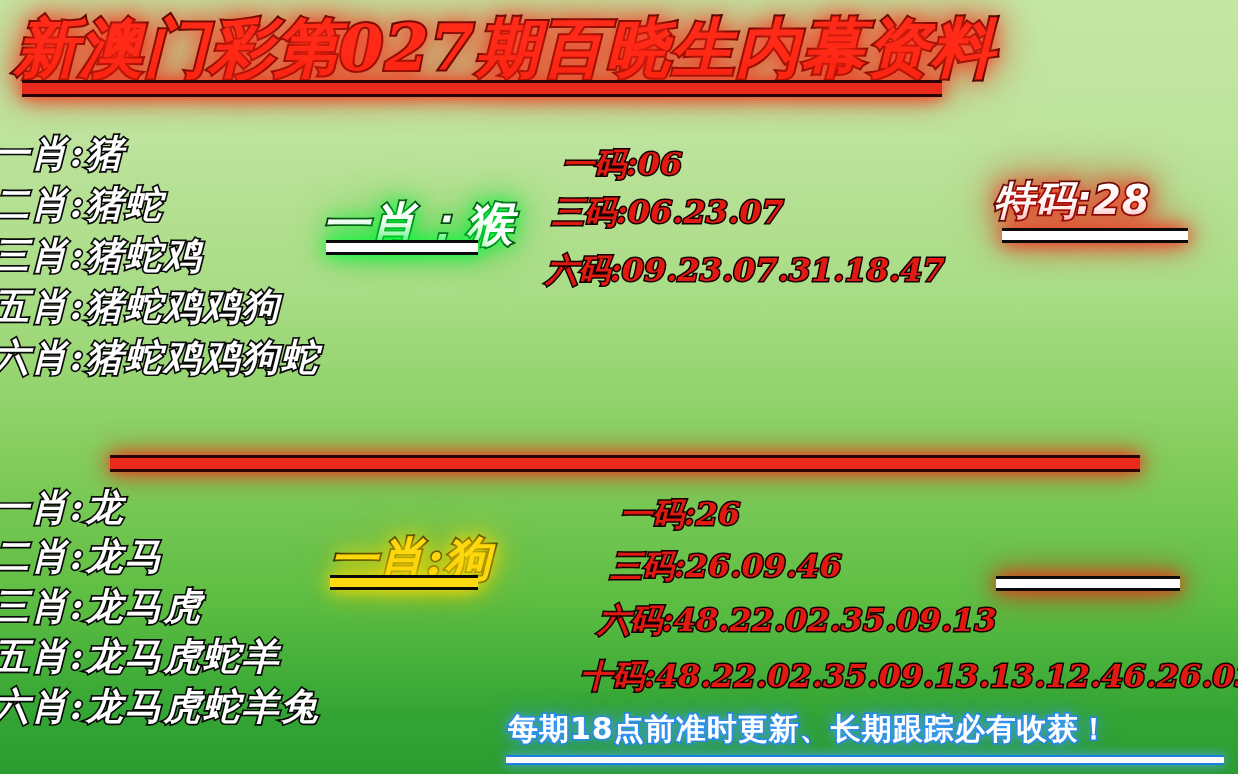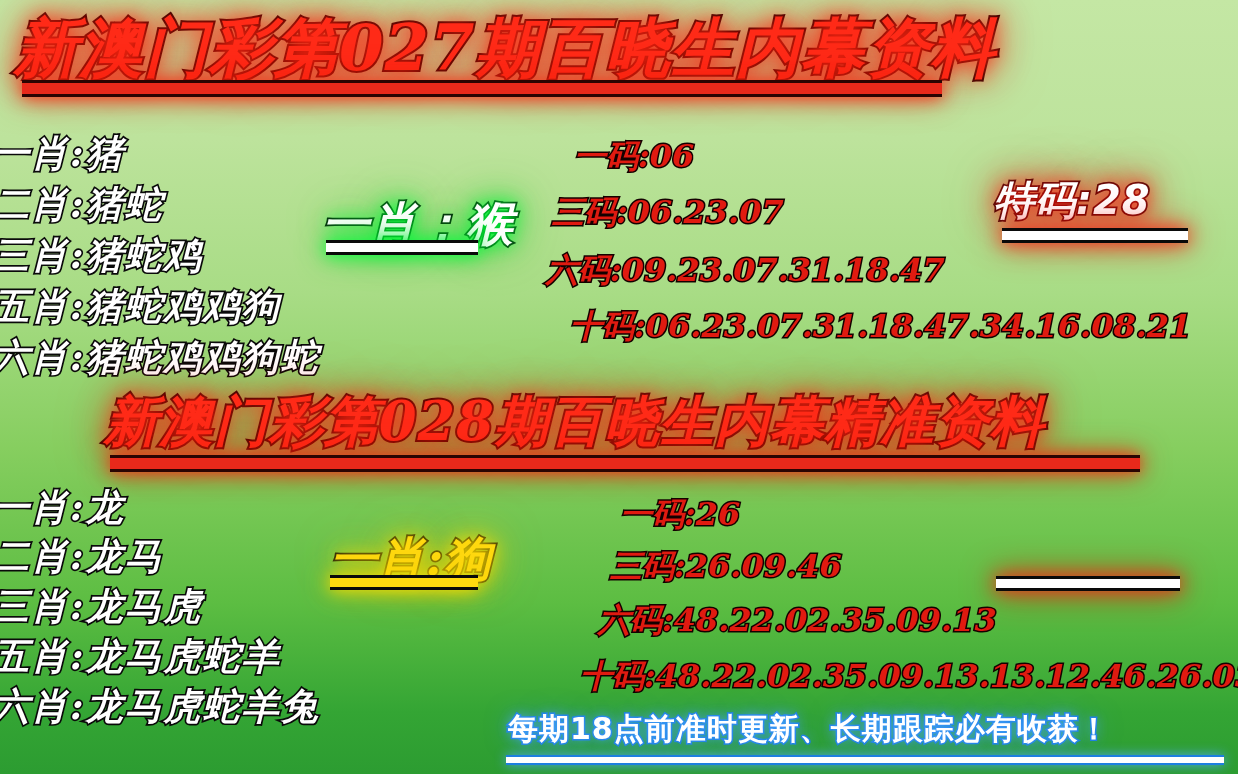--- a/index.html
+++ b/index.html
@@ -189,29 +189,27 @@
 
   <div class="abs zodiac list-1" style="left:-8px; top:135px;">一肖:猪</div>
   <div class="abs zodiac list-1" style="left:-8px; top:186px;">二肖:猪蛇</div>
   <div class="abs zodiac list-1" style="left:-8px; top:237px;">三肖:猪蛇鸡</div>
   <div class="abs zodiac list-1" style="left:-8px; top:288px;">五肖:猪蛇鸡鸡狗</div>
   <div class="abs zodiac list-1" style="left:-8px; top:339px;">六肖:猪蛇鸡鸡狗蛇</div>
 
   <div class="abs pick pick-white" style="left:322px; top:200px;">一肖：猴</div>
   <div class="pick-rule pick-rule-white" style="left:326px; top:240px; width:152px;"></div>
 
-  <div class="abs code code-s1" style="left:562px; top:140px;margin-left:12px;">一码:06</div>
+  <div class="abs code code-s1" style="left:562px; top:148px;">一码:06</div>
   <div class="abs code code-s1" style="left:552px; top:196px;">三码:06.23.07</div>
   <div class="abs code code-s1" style="left:546px; top:254px;">六码:09.23.07.31.18.47</div>
-  <div class="abs code code-s1" style="left:570px; top:310px;">十码:06.23.07.31.18.47.34.16.08.21</div>
 
   <div class="abs special" style="left:994px; top:180px;">特码:28</div>
   <div class="special-rule" style="left:1002px; top:228px; width:186px;"></div>
 
-  <div class="abs banner banner-2">新澳门彩第028期百晓生内幕精准资料</div>
   <div class="banner-rule rule-2"></div>
 
   <div class="abs zodiac list-2" style="left:-8px; top:489px;">一肖:龙</div>
   <div class="abs zodiac list-2" style="left:-8px; top:538px;">二肖:龙马</div>
   <div class="abs zodiac list-2" style="left:-8px; top:588px;">三肖:龙马虎</div>
   <div class="abs zodiac list-2" style="left:-8px; top:638px;">五肖:龙马虎蛇羊</div>
   <div class="abs zodiac list-2" style="left:-8px; top:688px;">六肖:龙马虎蛇羊兔</div>
 
   <div class="abs pick pick-gold" style="left:330px; top:535px;">一肖:狗</div>
   <div class="pick-rule pick-rule-gold" style="left:330px; top:575px; width:148px;"></div>

